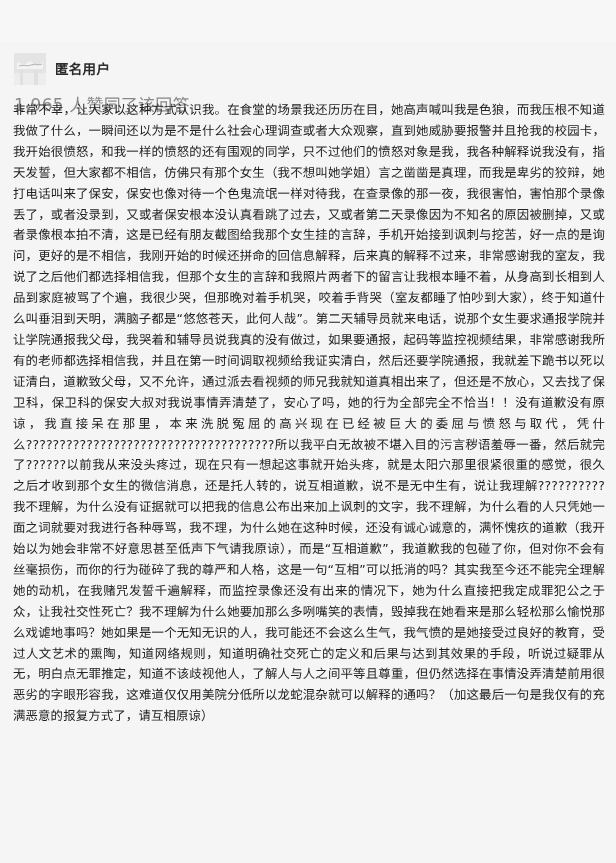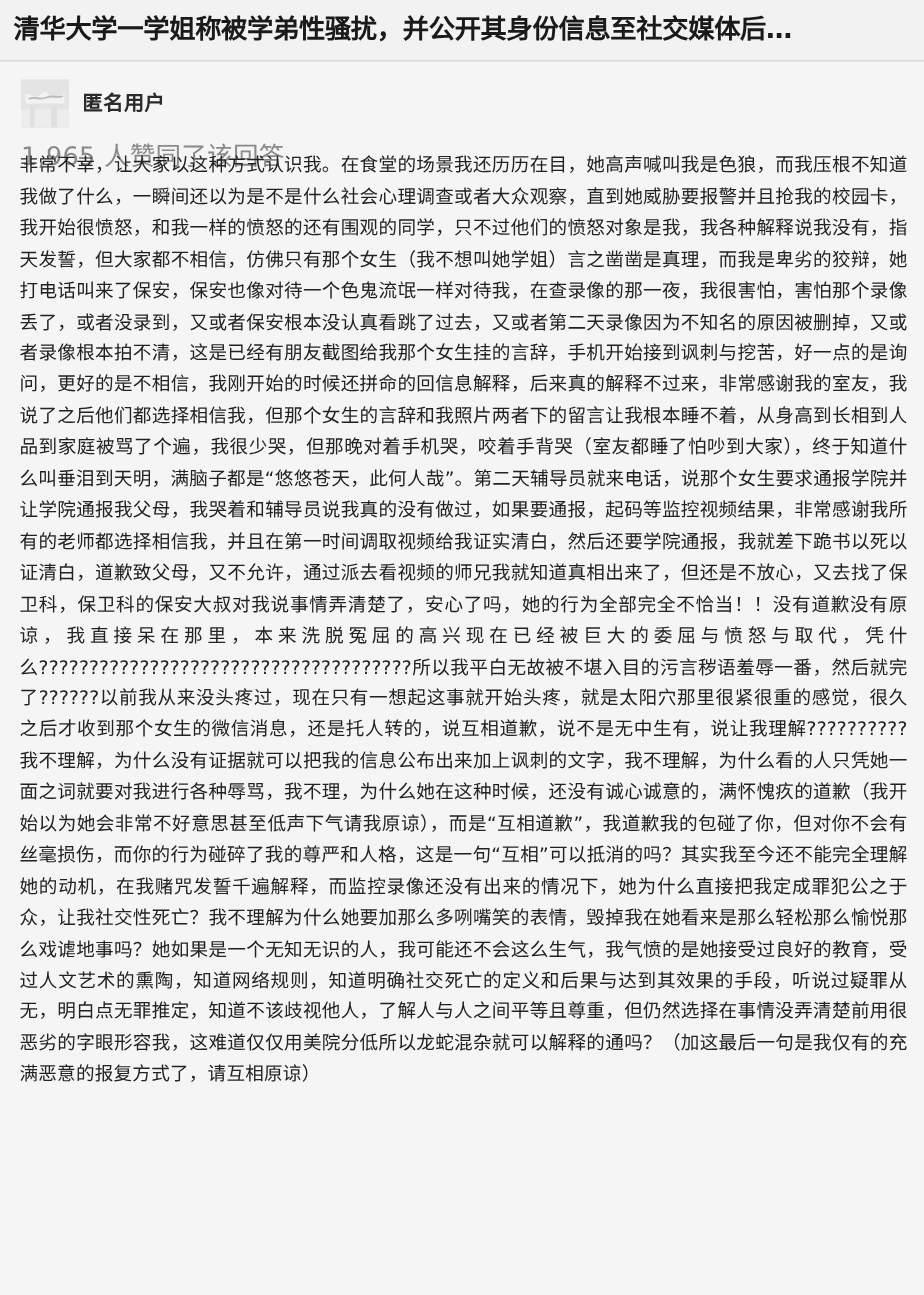--- a/index.html
+++ b/index.html
@@ -142,23 +142,20 @@
     text-shadow: 0 1px 2px rgba(0,0,0,0.18);
     position: relative;
     top: 2px;
   }
 </style>
 </head>
 <body>
 
 <div class="page">
 
-  <div class="question-bar">
-    <div class="question-title">清华大学一学姐称被学弟性骚扰，并公开其身份信息至社交媒体后…</div>
-  </div>
 
   <div class="answer-card">
 
     <div class="author-row">
       <div class="avatar">
         <svg width="32" height="32" viewBox="0 0 32 32" aria-hidden="true">
           <rect x="0" y="0" width="32" height="32" fill="#e4e4e4"></rect>
           <path d="M3 9 L10 12 L16 8 L23 13 L29 9 L29 16 L3 16 Z" fill="#f3f3f3"></path>
           <path d="M5 13 C9 11, 13 14, 17 12 C21 10, 25 13, 28 11" stroke="#bdbdbd" stroke-width="1.2" fill="none"></path>
           <rect x="0" y="20" width="32" height="12" fill="#ededed"></rect>

